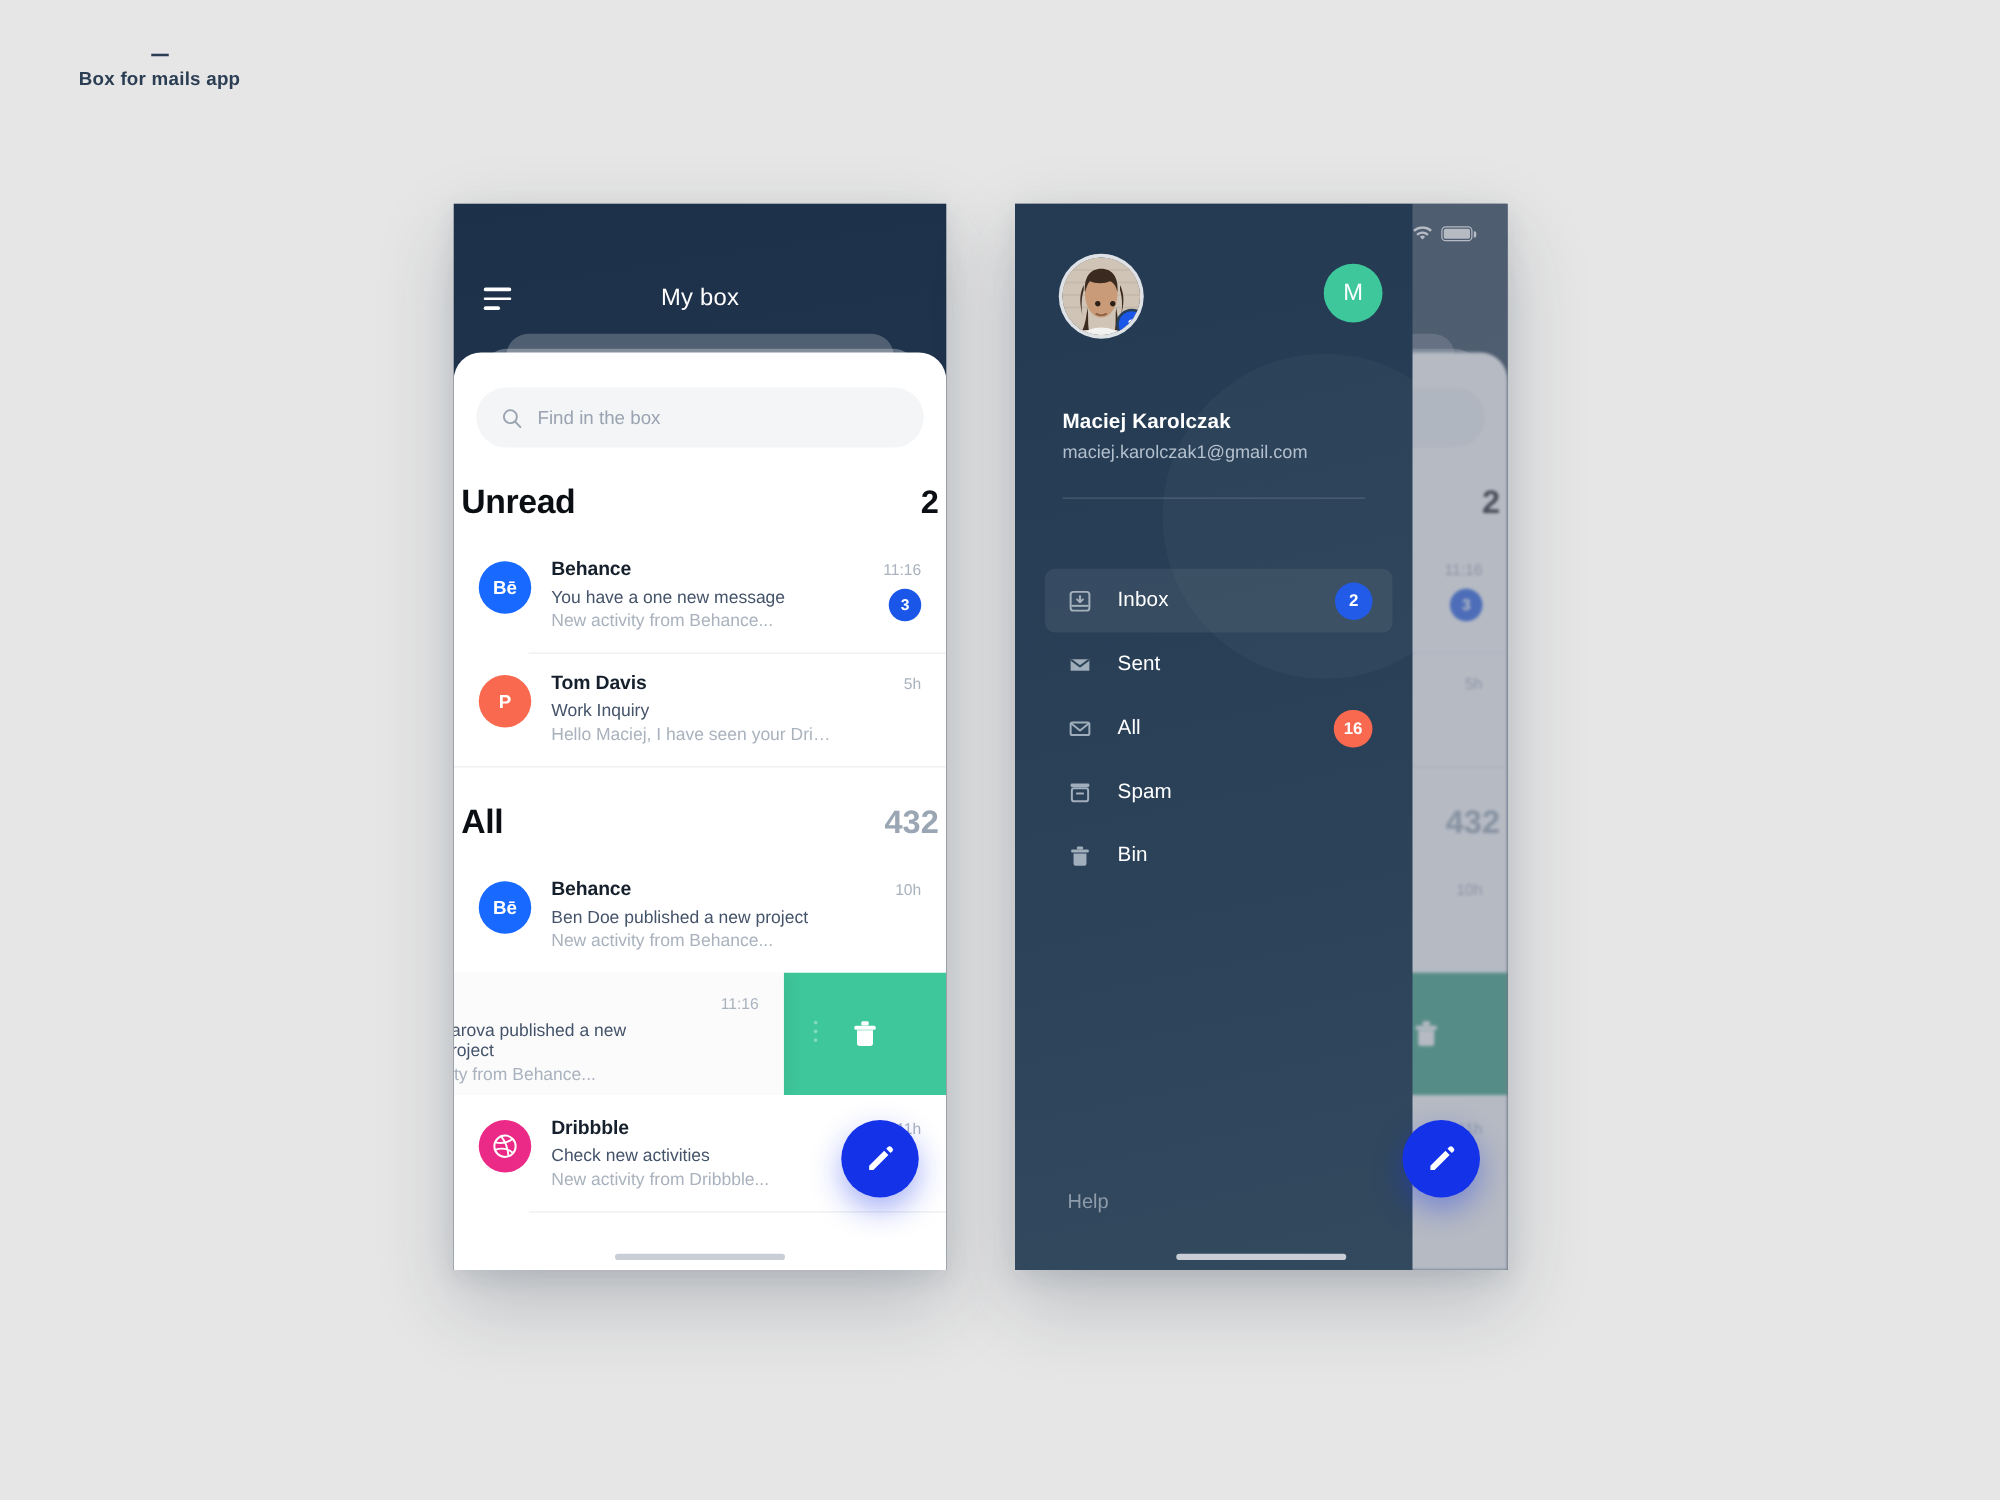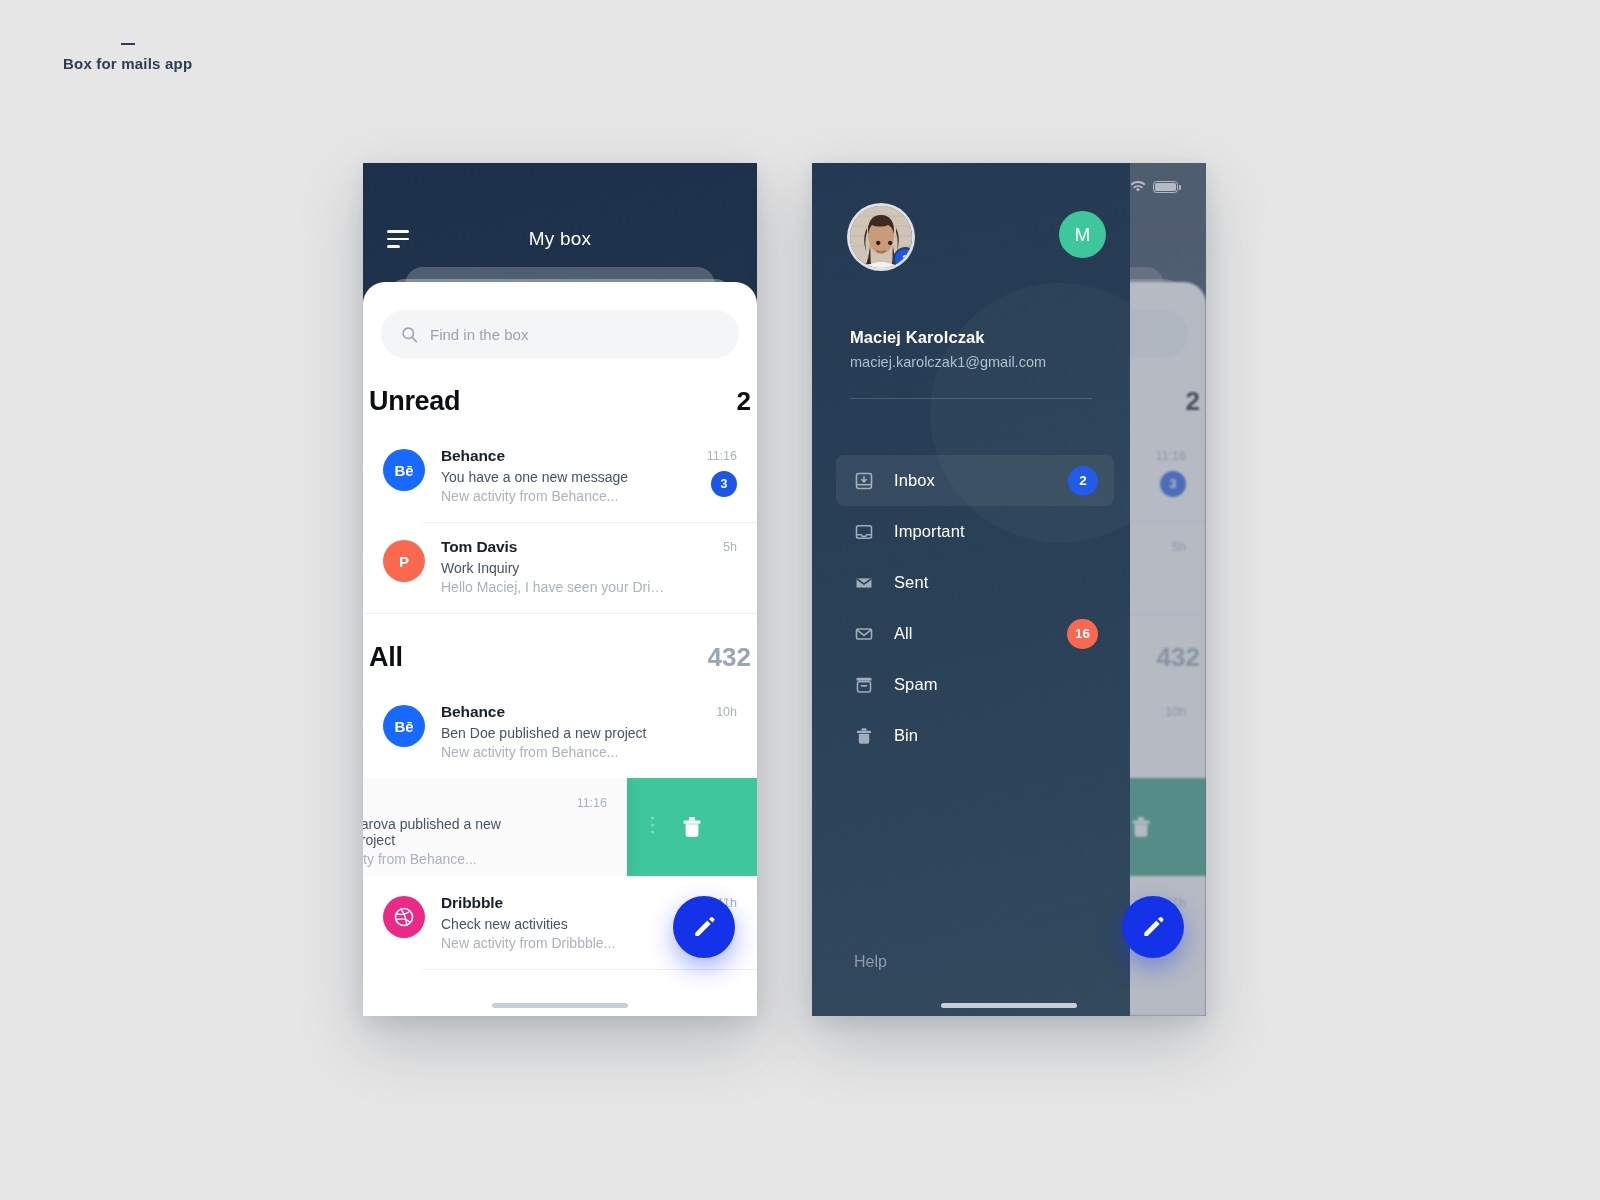--- a/index.html
+++ b/index.html
@@ -527,27 +527,20 @@
       <div class="dr-item active">
         <svg class="dr-ico" viewBox="0 0 24 24">
           <rect x="3" y="3" width="18" height="18" rx="2.6" fill="none" stroke="#cfd8e2" stroke-width="1.9"></rect>
           <path d="M12 7v6m0 0 2.8-2.8M12 13l-2.8-2.8" fill="none" stroke="#cfd8e2" stroke-width="1.9" stroke-linecap="round" stroke-linejoin="round"></path>
           <path d="M3.8 16.4h16.4" fill="none" stroke="#cfd8e2" stroke-width="1.9"></path>
         </svg>
         <span class="dr-label">Inbox</span>
         <span class="dr-badge" style="background:#1a56e8">2</span>
       </div>
 
-      <div class="dr-item">
-        <svg class="dr-ico" viewBox="0 0 24 24">
-          <rect x="3" y="4.5" width="18" height="15" rx="2.4" fill="none" stroke="#cfd8e2" stroke-width="1.9"></rect>
-          <path d="M3.6 15.2h5l1.4 2h4l1.4-2h5" fill="none" stroke="#cfd8e2" stroke-width="1.9" stroke-linejoin="round"></path>
-        </svg>
-        <span class="dr-label">Important</span>
-      </div>
 
       <div class="dr-item">
         <svg class="dr-ico" viewBox="0 0 24 24">
           <path d="M3 6.5h18v11H3z" fill="#cfd8e2"></path>
           <path d="M3.4 7 12 13.4 20.6 7" fill="none" stroke="#2a4158" stroke-width="1.9" stroke-linejoin="round"></path>
         </svg>
         <span class="dr-label">Sent</span>
       </div>
 
       <div class="dr-item">

